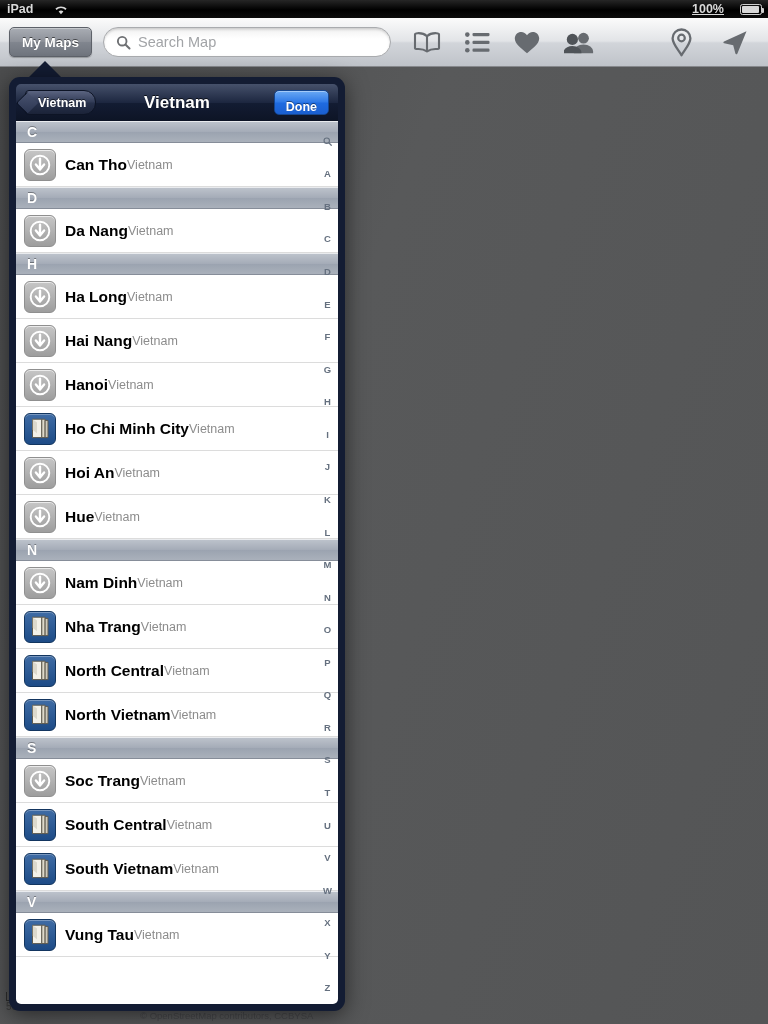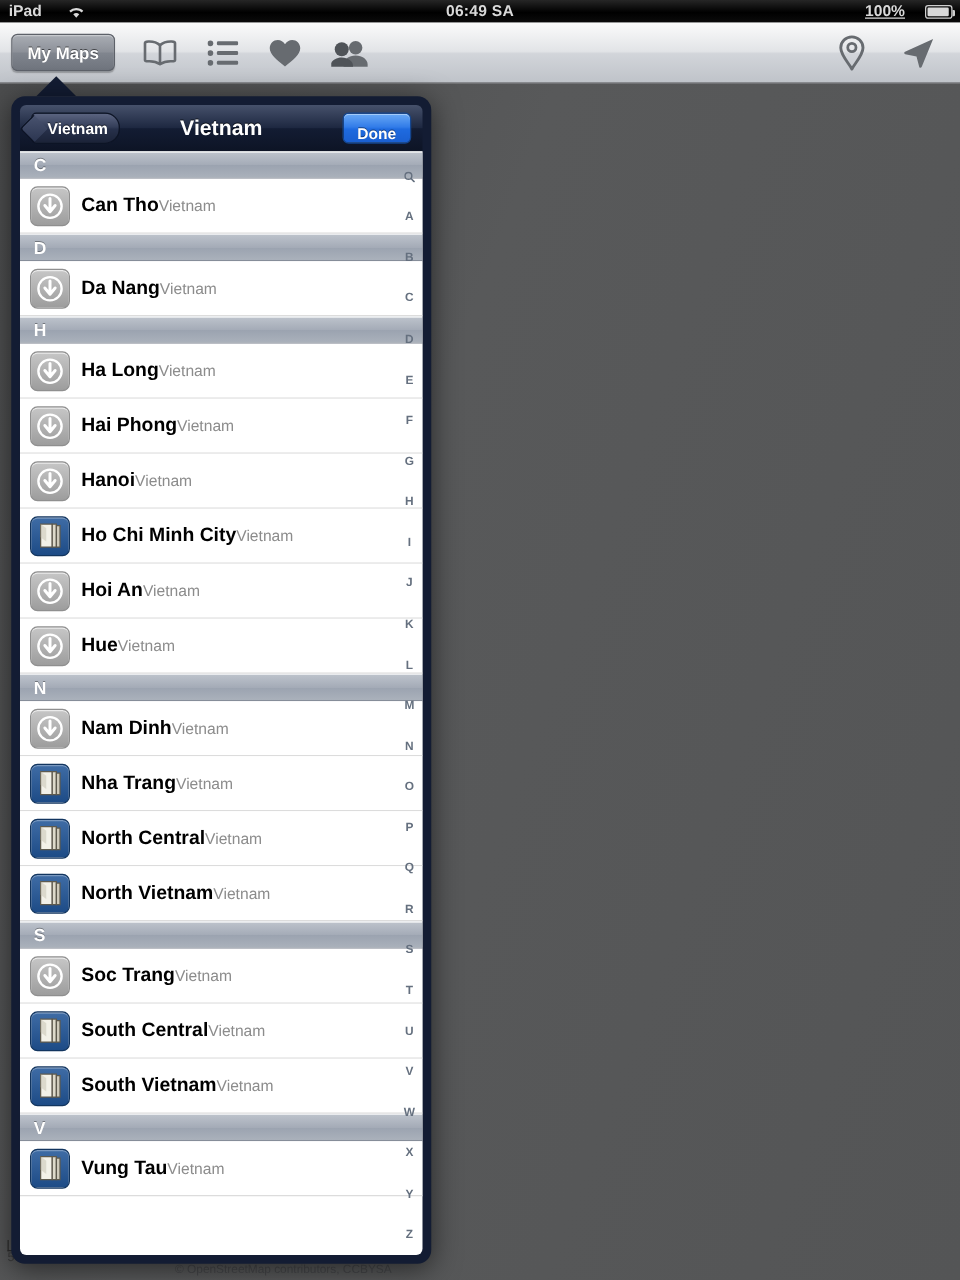--- a/index.html
+++ b/index.html
@@ -165,35 +165,41 @@
 <body>
 
 <div id="status-bar">
   <div id="status-left">
     <span>iPad</span>
     <svg width="14" height="11" viewBox="0 0 14 11">
       <path d="M7 10.2 4.6 7.4a3.7 3.7 0 0 1 4.8 0z" fill="#d9d9d9"></path>
       <path d="M7 2.4c2.2 0 4.2.8 5.6 2.2l-1.2 1.3A6.3 6.3 0 0 0 7 4.1a6.3 6.3 0 0 0-4.4 1.8L1.4 4.6A8 8 0 0 1 7 2.4z" fill="#d9d9d9"></path>
     </svg>
   </div>
-  <div id="status-center">06:49 SA</div>
   <div id="status-right">
     <span>100%</span>
     <span class="batt">
         <i></i>
       </span>
   </div>
 </div>
 
 <div id="toolbar">
 
   <div id="my-maps-btn">
     <span>My Maps</span>
   </div>
 
+  <div id="search-field">
+    <svg width="15" height="15" viewBox="0 0 16 16">
+      <circle cx="6.6" cy="6.6" r="4.6" fill="none" stroke="#6e7073" stroke-width="2"></circle>
+      <line x1="10.3" y1="10.3" x2="14.4" y2="14.4" stroke="#6e7073" stroke-width="2.2" stroke-linecap="round"></line>
+    </svg>
+    <span class="ph">Search Map</span>
+  </div>
 
   <div id="tools-mid">
     <span class="tbicon">
       <svg width="28" height="22" viewBox="0 0 28 22">
         <path d="M14 5.2C11.6 3 8.4 2 4.6 2.2 3 2.3 2 2.8 2 3.4v13.8c0 .6.9.9 2.4.8C8 17.8 11.4 18.6 14 20.4c2.6-1.8 6-2.6 9.6-2.4 1.5.1 2.4-.2 2.4-.8V3.4c0-.6-1-1.1-2.6-1.2C19.6 2 16.4 3 14 5.2z" fill="none" stroke="#676b70" stroke-width="2.1" stroke-linejoin="round"></path>
         <line x1="14" y1="5.4" x2="14" y2="20.2" stroke="#676b70" stroke-width="2.1"></line>
       </svg>
     </span>
     <span class="tbicon">
       <svg width="25" height="21" viewBox="0 0 25 21">
@@ -302,21 +308,21 @@
           </span>
         </div>
         <div class="row">
           <span class="icon-box icon-dl">
             <svg width="22" height="22" viewBox="0 0 22 22">
               <circle cx="11" cy="11" r="9.3" fill="none" stroke="#fff" stroke-width="1.9"></circle>
               <path d="M11 4.8v8.4M11 15.4 6.9 10.4M11 15.4l4.1-5" fill="none" stroke="#fff" stroke-width="2.4" stroke-linecap="round" stroke-linejoin="round"></path>
             </svg>
           </span>
           <span class="row-text">
-            <span class="row-title">Hai Phong</span>
+            <span class="row-title">Hai Nang</span>
             <span class="row-sub">Vietnam</span>
           </span>
         </div>
         <div class="row">
           <span class="icon-box icon-dl">
             <svg width="22" height="22" viewBox="0 0 22 22">
               <circle cx="11" cy="11" r="9.3" fill="none" stroke="#fff" stroke-width="1.9"></circle>
               <path d="M11 4.8v8.4M11 15.4 6.9 10.4M11 15.4l4.1-5" fill="none" stroke="#fff" stroke-width="2.4" stroke-linecap="round" stroke-linejoin="round"></path>
             </svg>
           </span>

